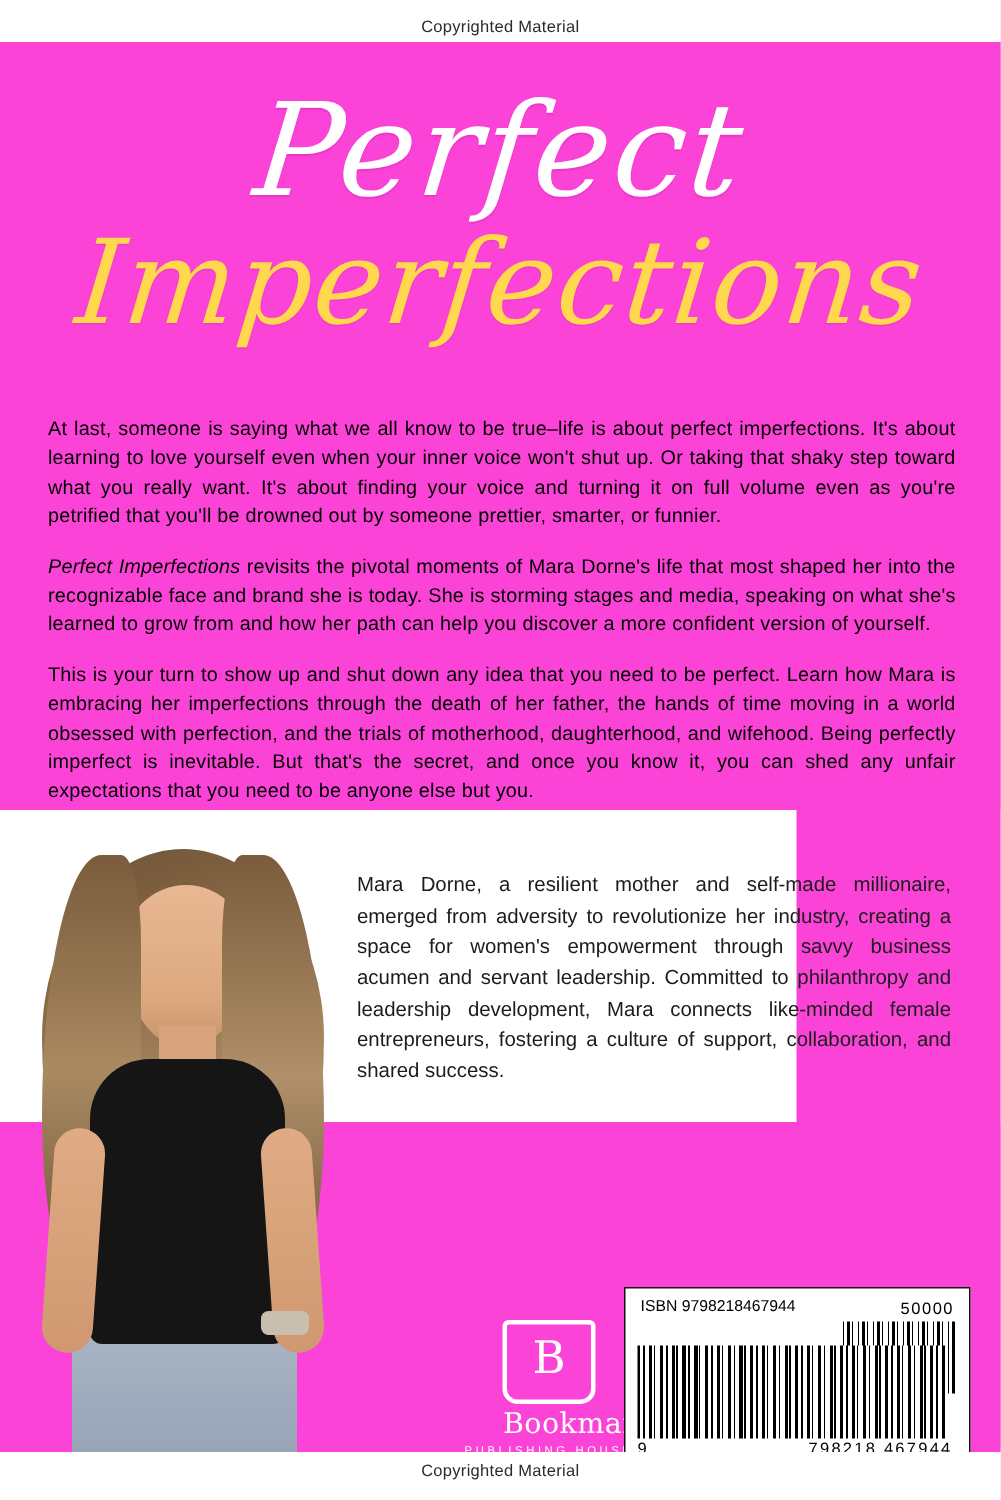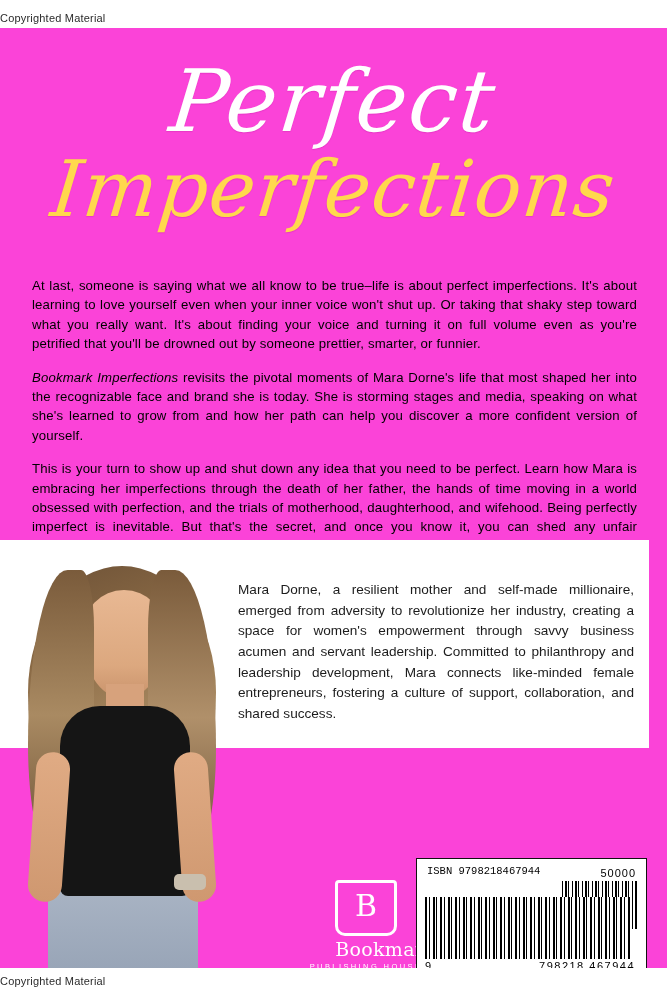--- a/index.html
+++ b/index.html
@@ -17,21 +17,21 @@
   .page {
     position: absolute;
     left: 0; top: 0;
     width: 667px;
     height: 1000px;
     background: #ffffff;
   }
   .copyright-top, .copyright-bottom {
     position: absolute;
     width: 100%;
-    text-align: left;
+    text-align: center;
     font-size: 11px;
     color: #2b2b2b;
     letter-spacing: 0.2px;
   }
   .copyright-top { top: 12px; }
   .copyright-bottom { bottom: 13px; }
 
   
   .cover {
     position: absolute;
@@ -96,21 +96,21 @@
   }
   .blurb p { margin: 0 0 14px 0; }
   .blurb p:last-child { margin-bottom: 12px; }
   .blurb em { font-style: italic; }
 
   
   .author-band {
     position: absolute;
     left: 0;
     top: 512px;
-    width: 649px;
+    width: 531px;
     height: 208px;
     background: #ffffff;
   }
   .author-text {
     position: absolute;
     left: 238px;
     top: 40px;
     width: 396px;
     font-size: 13.6px;
     line-height: 1.52;
@@ -253,21 +253,21 @@
     left: 416px;
     top: 830px;
     width: 231px;
     height: 118px;
     background: #ffffff;
     border: 1px solid #111;
     box-sizing: border-box;
     padding: 5px 6px;
   }
   .isbn-text {
-    font-family: Liberation Mono, monospace;
+    font-family: Liberation Sans, sans-serif;
     font-size: 10.5px;
     color: #000;
     margin: 1px 0 0 4px;
   }
   .upper-bars {
     position: absolute;
     right: 8px;
     top: 22px;
     width: 76px;
     height: 48px;
@@ -320,21 +320,21 @@
 
     <div class="cover-top"></div>
 
     <div class="title-wrap">
       <div class="title-line1">Perfect</div>
       <div class="title-line2">Imperfections</div>
     </div>
 
     <div class="blurb">
       <p>At last, someone is saying what we all know to be true–life is about perfect imperfections. It's about learning to love yourself even when your inner voice won't shut up. Or taking that shaky step toward what you really want. It's about finding your voice and turning it on full volume even as you're petrified that you'll be drowned out by someone prettier, smarter, or funnier.</p>
-      <p><em>Bookmark Imperfections</em> revisits the pivotal moments of Mara Dorne's life that most shaped her into the recognizable face and brand she is today. She is storming stages and media, speaking on what she's learned to grow from and how her path can help you discover a more confident version of yourself.</p>
+      <p><em>Perfect Imperfections</em> revisits the pivotal moments of Mara Dorne's life that most shaped her into the recognizable face and brand she is today. She is storming stages and media, speaking on what she's learned to grow from and how her path can help you discover a more confident version of yourself.</p>
       <p>This is your turn to show up and shut down any idea that you need to be perfect. Learn how Mara is embracing her imperfections through the death of her father, the hands of time moving in a world obsessed with perfection, and the trials of motherhood, daughterhood, and wifehood. Being perfectly imperfect is inevitable. But that's the secret, and once you know it, you can shed any unfair expectations that you need to be anyone else but you.</p>
     </div>
 
     <div class="author-band">
       <div class="author-text">Mara Dorne, a resilient mother and self-made millionaire, emerged from adversity to revolutionize her industry, creating a space for women's empowerment through savvy business acumen and servant leadership. Committed to philanthropy and leadership development, Mara connects like-minded female entrepreneurs, fostering a culture of support, collaboration, and shared success.</div>
     </div>
 
     <div class="bottom-band"></div>
 
     <div class="author-photo">

